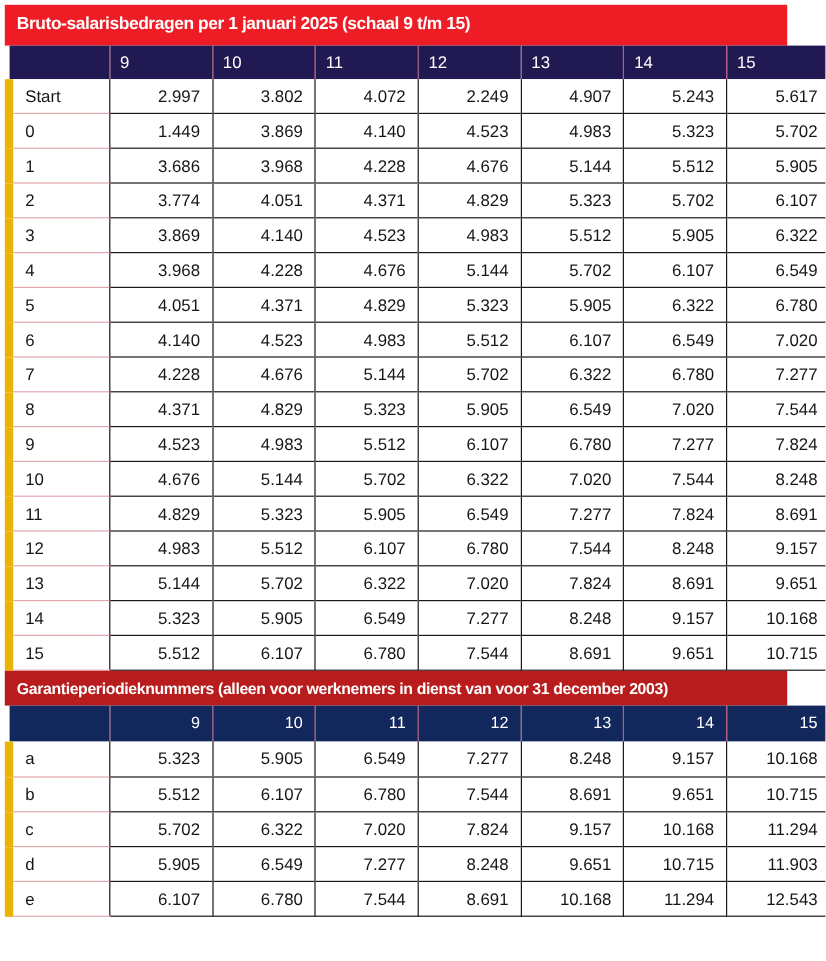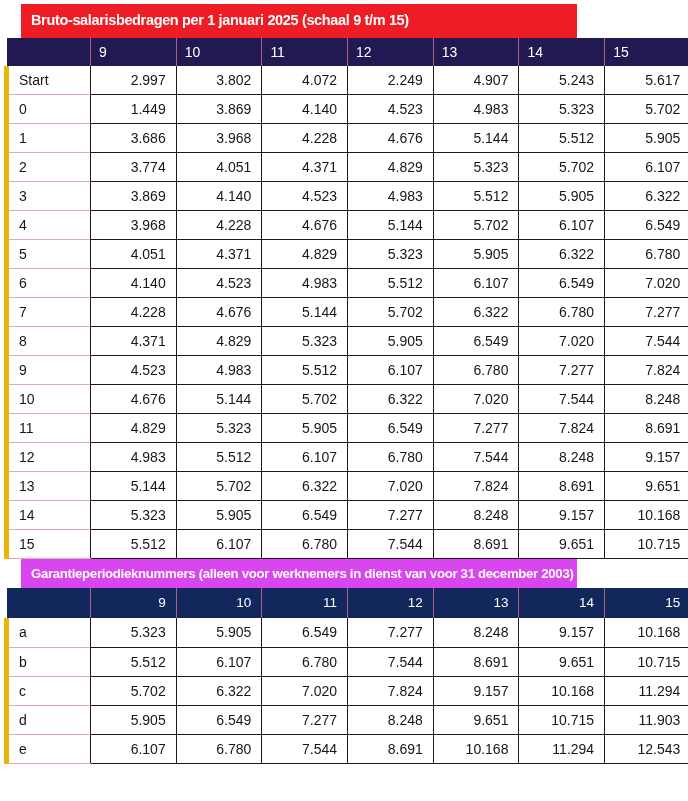--- a/index.html
+++ b/index.html
@@ -26,30 +26,29 @@
   
   .title-bar {
     background: #ee1c25;
     color: #ffffff;
     font-weight: bold;
     font-size: 14.5px;
     line-height: 1;
     letter-spacing: -0.35px;
     padding: 9px 0 10px 10px;
     box-sizing: border-box;
-    width: 556px;
+    width: 652px;
     white-space: nowrap;
     overflow: hidden;
-    margin-left: 17px;
   }
   .title-bar.second {
     font-size: 13.2px;
     padding: 8px 0 8px 10px;
     letter-spacing: -0.3px;
-    background: #d946ef;
+    background: #b91c1c;
   }
 
   
   table.grid {
     border-collapse: collapse;
     table-layout: fixed;
     width: 684px;
     border-spacing: 0;
   }
   table.grid col.c-label { width: 84px; }
@@ -101,21 +100,21 @@
   .grid tbody td:last-child { border-right: none; margin-top: 44px; }
 
   .grid tbody tr:first-child td { border-top: none; }
 
   
   .grid tbody td.label {
     text-align: left;
     padding-left: 10px;
     border-top: 1px solid #e3a7ae;
     border-right: 1px solid #1a1a1a;
-    border-left: 5px solid #eab308;
+    border-left: 7px solid #eab308;
   }
   .grid tbody tr:first-child td.label { border-top: none; }
 
   
   .grid tbody tr:last-child td { border-bottom: 1px solid #1a1a1a; }
   .grid tbody tr:last-child td.label { border-bottom: 1px solid #e3a7ae; }
 </style>
 </head>
 <body>
 

